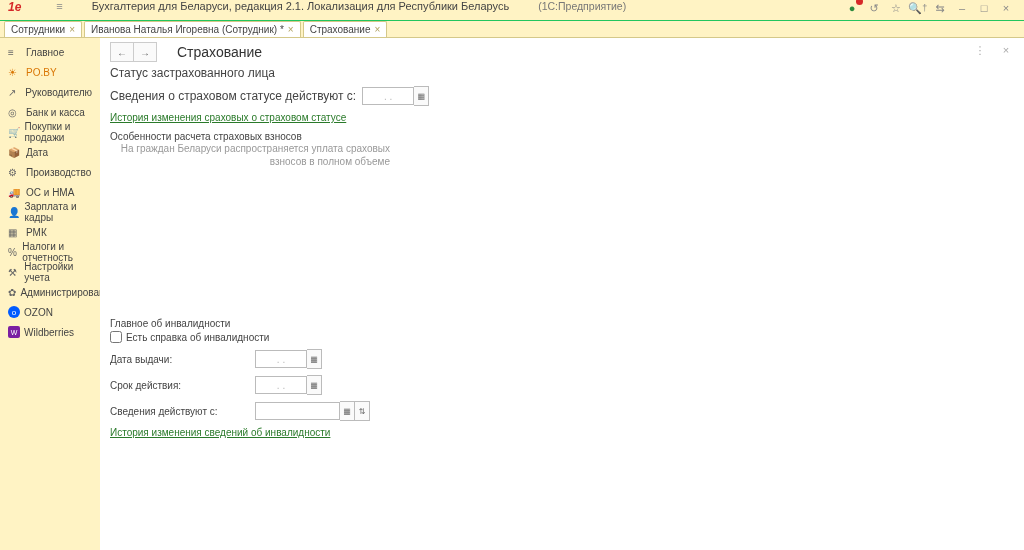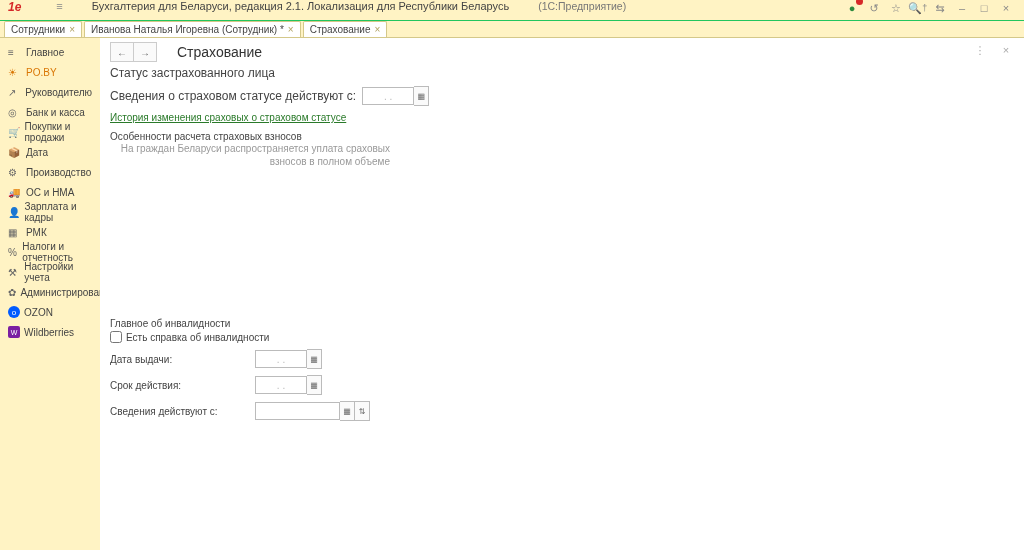--- a/index.html
+++ b/index.html
@@ -194,15 +194,18 @@
         <div class="date-btn">▦</div>
       </div>
 
       <div class="form-row">
         <div class="form-label">Сведения действуют с:</div>
         <input class="date-input" style="width: 75px;">
         <div class="date-btn">▦</div>
         <div class="date-btn">⇅</div>
       </div>
 
+      <div class="form-row">
+          <a class="link">История изменения сведений об инвалидности</a>
+        </div>
     </div>
   </div>
 </div>
 
 </body></html>

